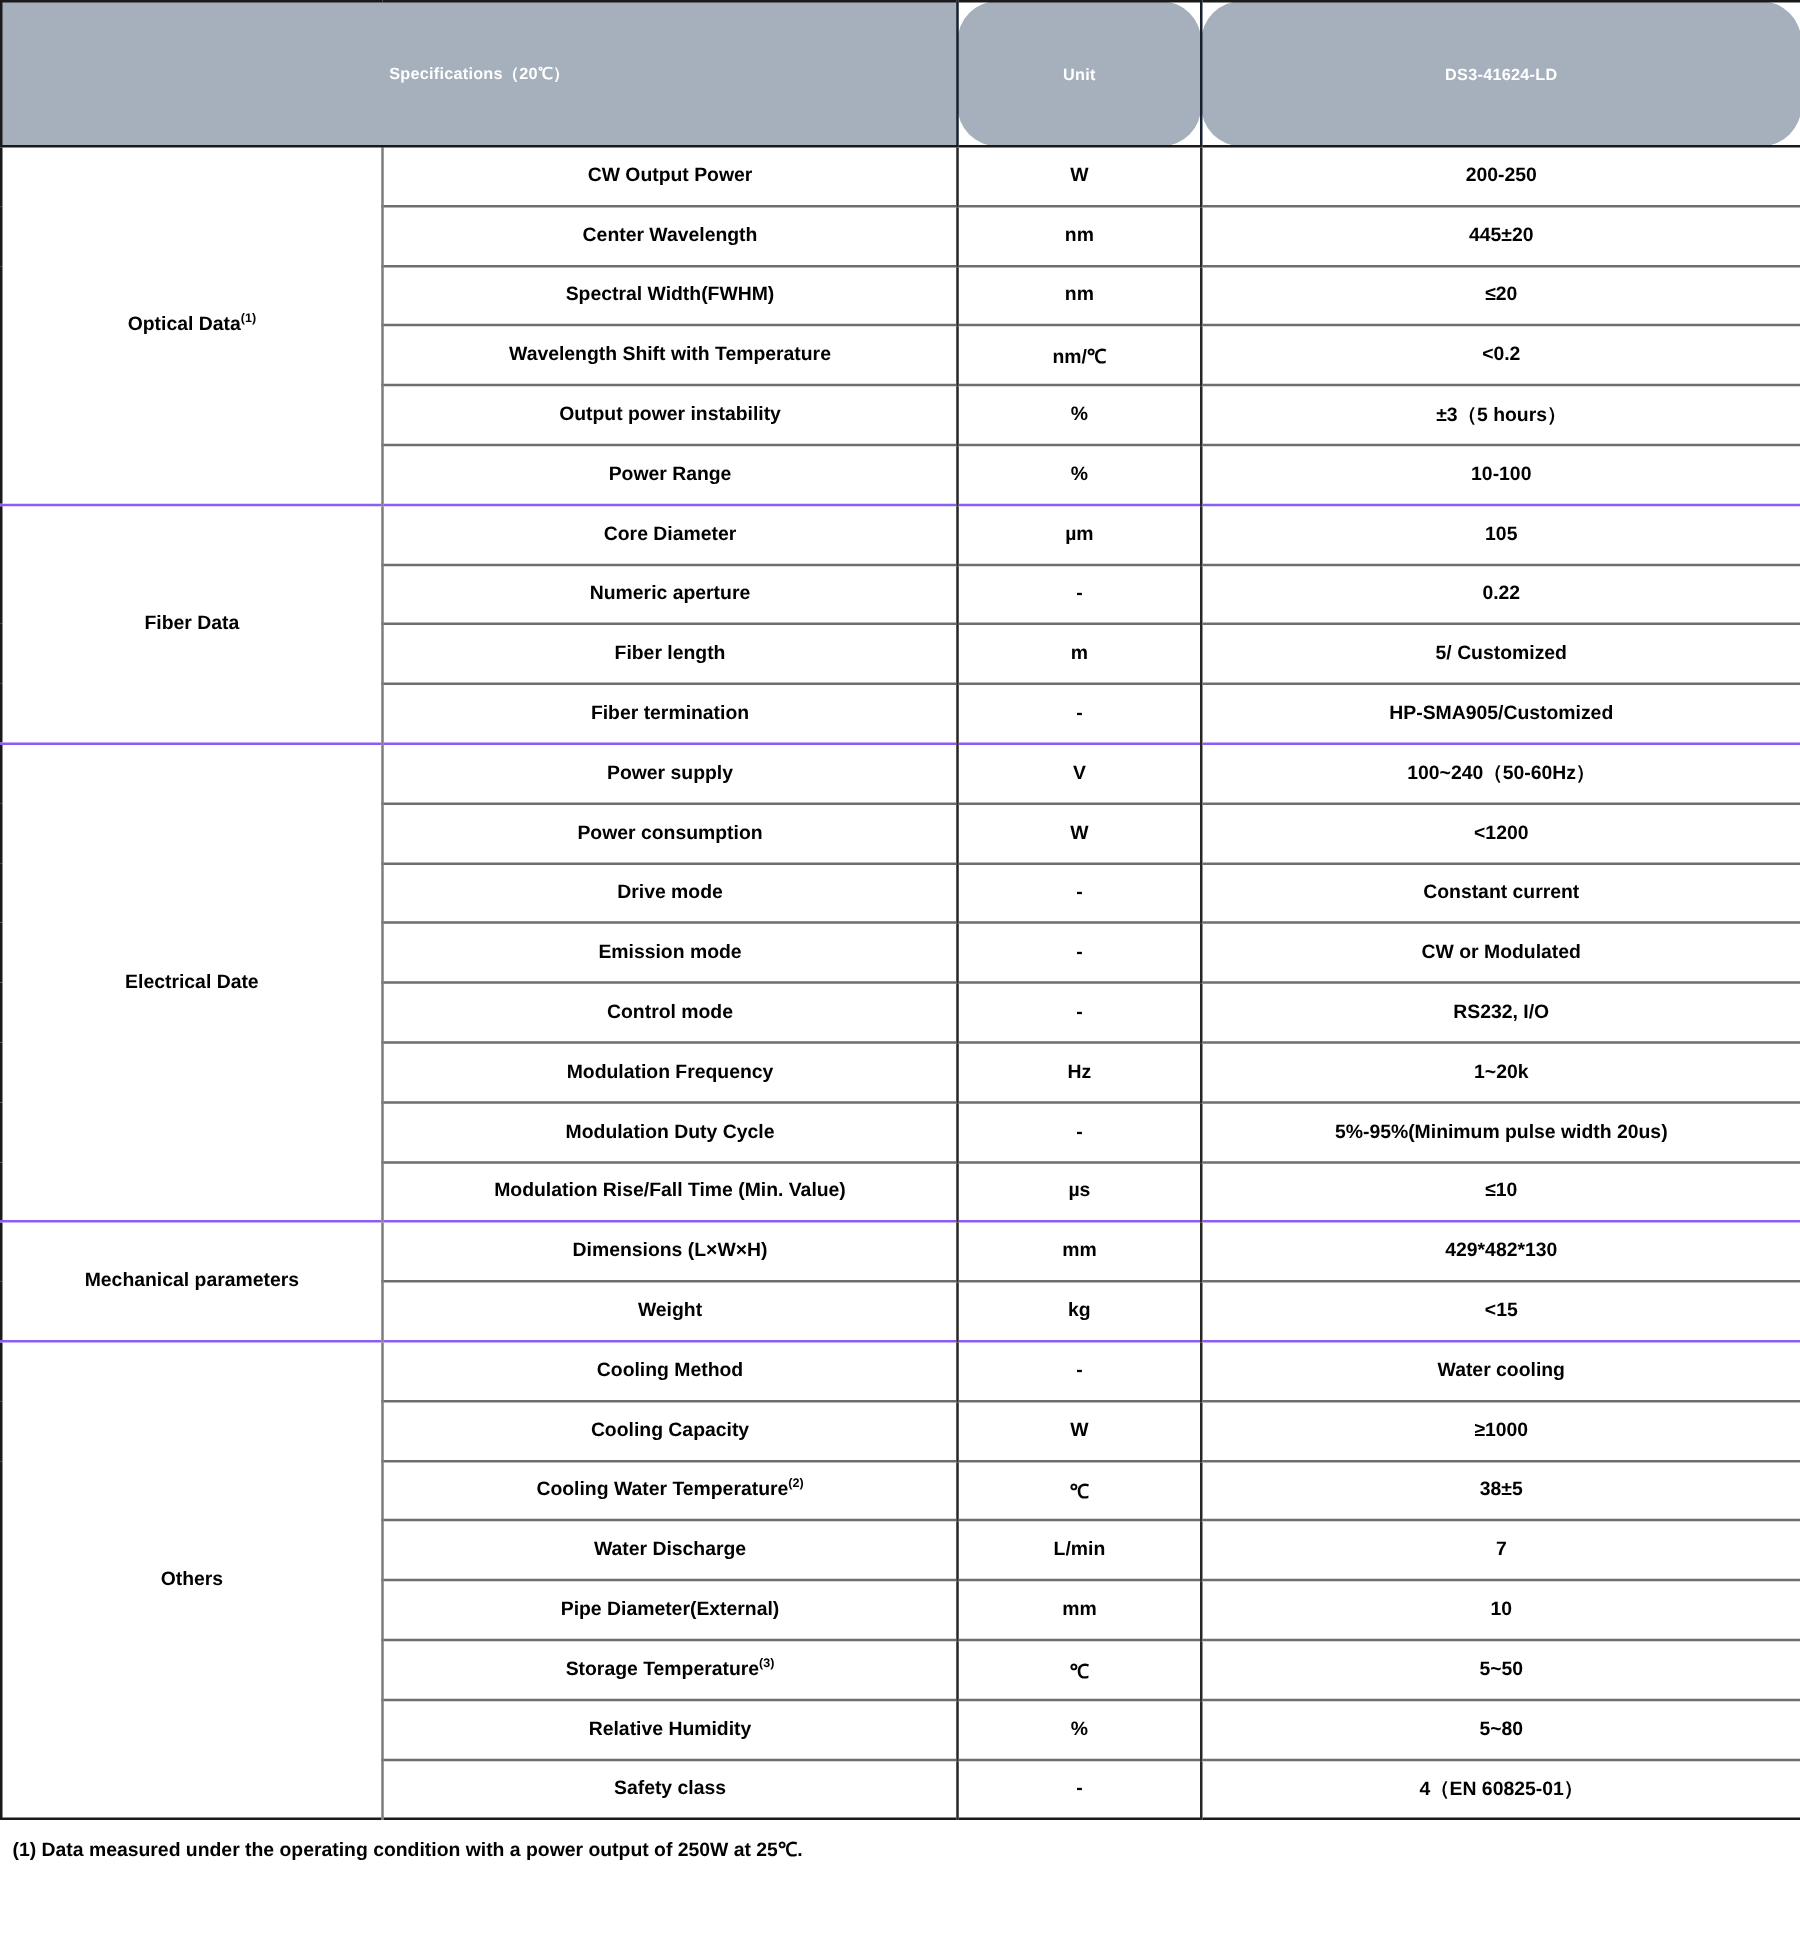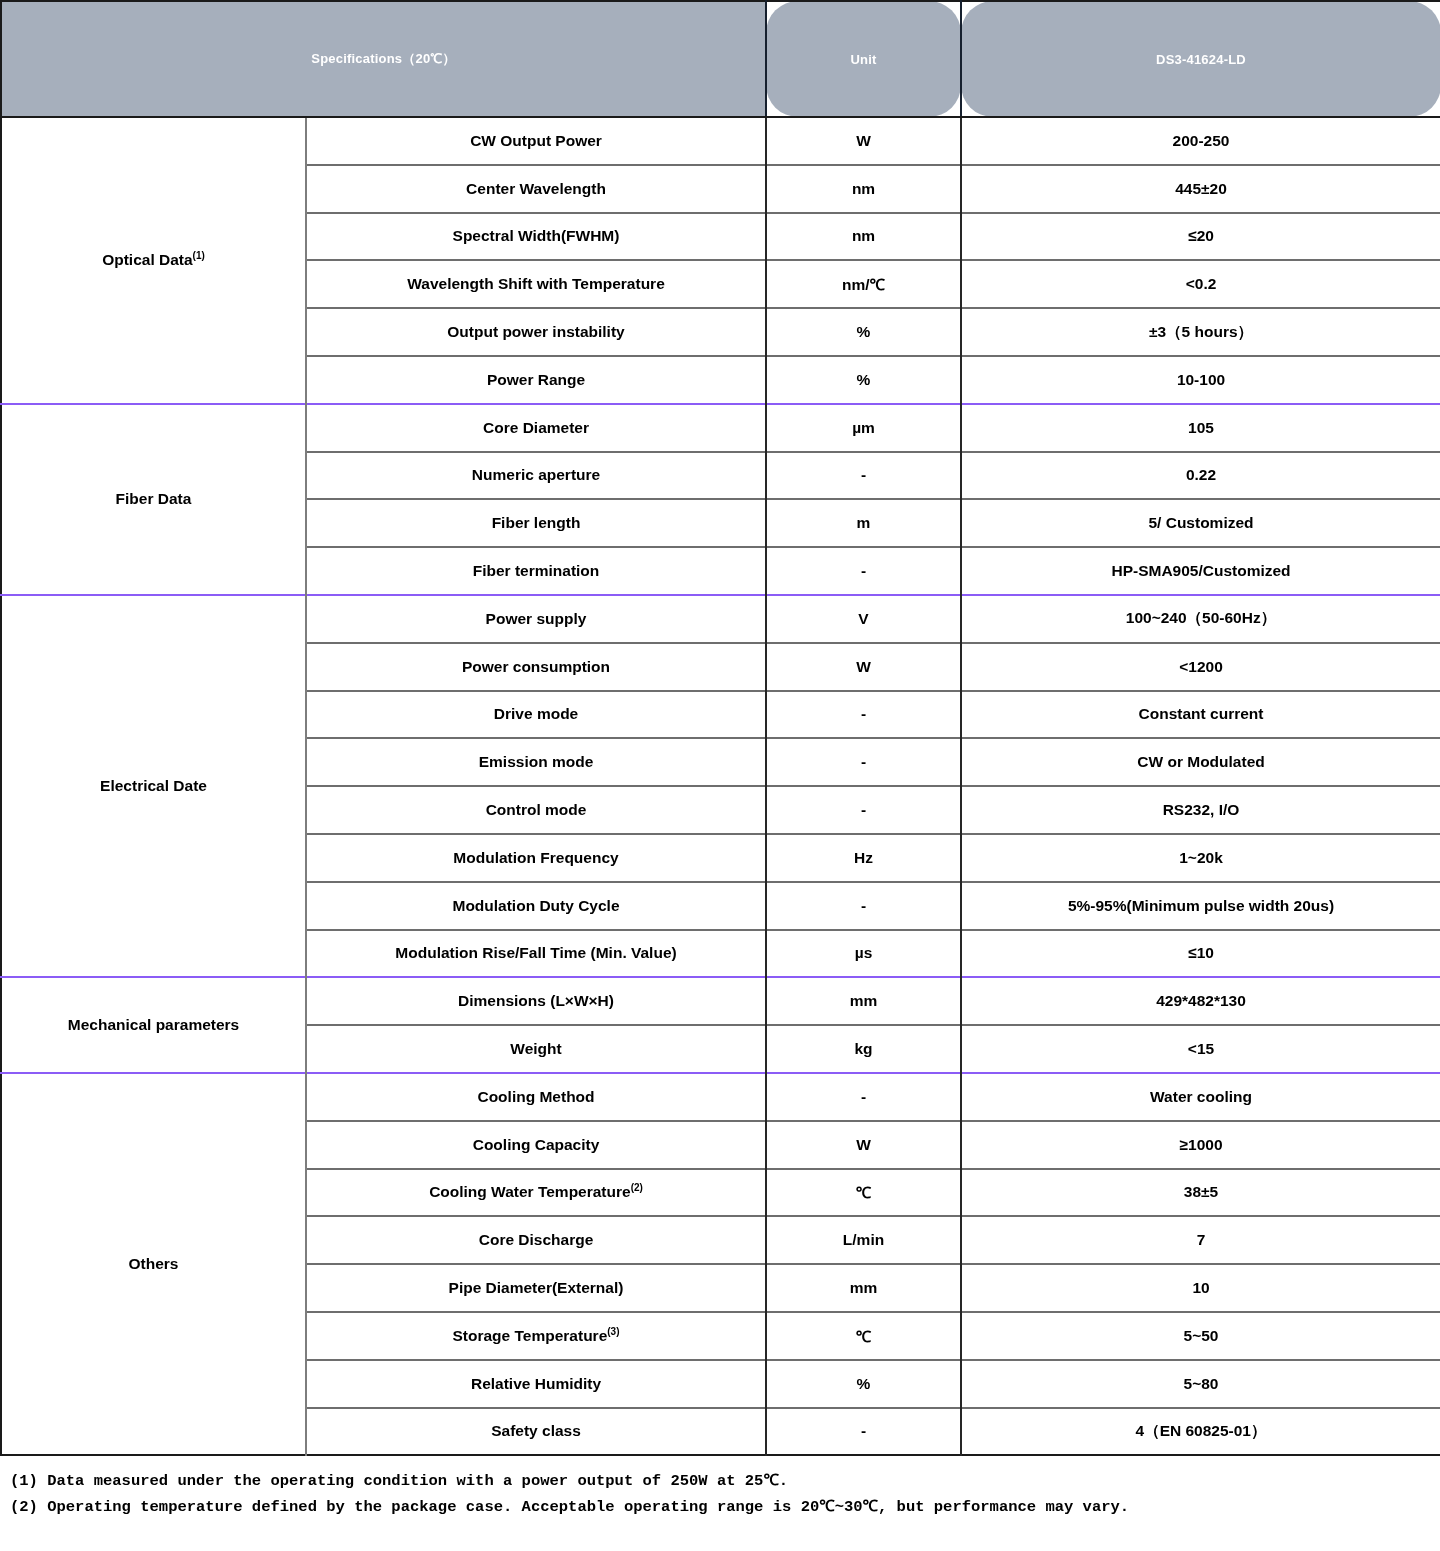--- a/index.html
+++ b/index.html
@@ -50,21 +50,20 @@
   td.param { border-right: 2px solid #262626; }
   td.unit  { border-right: 2px solid #262626; }
   sup {
     font-size: 10px;
     font-weight: bold;
     vertical-align: super;
     line-height: 0;
   }
   .notes {
     padding: 12px 10px 0 10px;
-    font-family: Liberation Mono, monospace;
   }
   .note {
     font-weight: bold;
     font-size: 15.5px;
     color: #000000;
     line-height: 26px;
     white-space: nowrap;
   }
 </style>
 </head>
@@ -200,21 +199,21 @@
           <td class="param"><span>Cooling Capacity</span></td>
           <td class="unit">W</td>
           <td class="value">≥1000</td>
         </tr>
         <tr>
           <td class="param"><span>Cooling Water Temperature</span><sup>(2)</sup></td>
           <td class="unit">℃</td>
           <td class="value">38±5</td>
         </tr>
         <tr>
-          <td class="param"><span>Core Discharge</span></td>
+          <td class="param"><span>Water Discharge</span></td>
           <td class="unit">L/min</td>
           <td class="value">7</td>
         </tr>
         <tr>
           <td class="param"><span>Pipe Diameter(External)</span></td>
           <td class="unit">mm</td>
           <td class="value">10</td>
         </tr>
         <tr>
           <td class="param"><span>Storage Temperature</span><sup>(3)</sup></td>
@@ -229,15 +228,14 @@
         <tr>
           <td class="param"><span>Safety class</span></td>
           <td class="unit">-</td>
           <td class="value">4（EN 60825-01）</td>
         </tr>
       </tbody>
   </table>
 
   <div class="notes">
       <div class="note">(1) Data measured under the operating condition with a power output of 250W at 25℃.</div>
-      <div class="note">(2) Operating temperature defined by the package case. Acceptable operating range is 20℃~30℃, but performance may vary.</div>
     </div>
 </div>
 
 </body></html>

